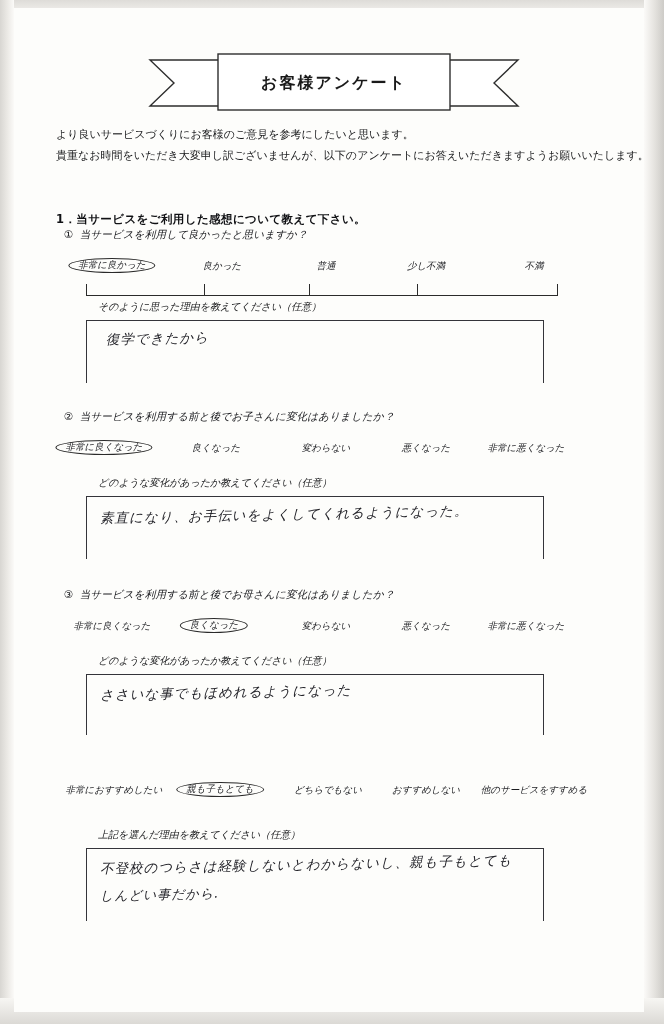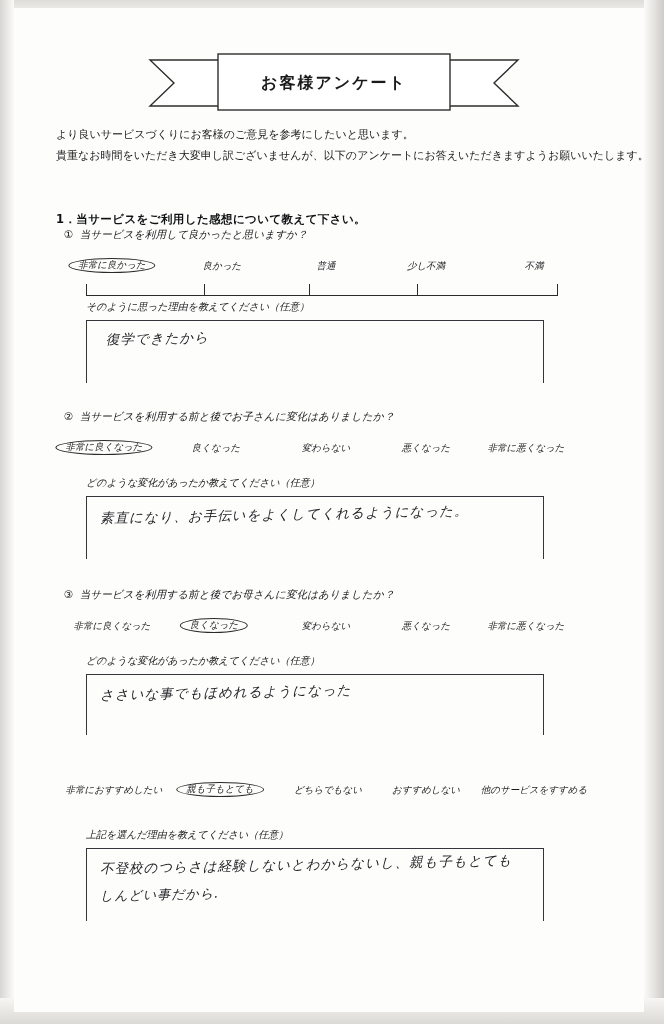--- a/index.html
+++ b/index.html
@@ -125,20 +125,21 @@
     border: 1.4px solid #2a2a2a;
     border-radius: 50% / 50%;
     padding: 0 9px;
   }
 
   .free-label {
     position: absolute;
     font-size: 10px;
     color: #17181a;
     white-space: nowrap;
+    margin-left: 12px;
   }
 
   
   .answer-box {
     position: absolute;
     border-top: 1.3px solid #34343a;
     border-left: 1.3px solid #34343a;
     border-right: 1.3px solid #34343a;
     border-bottom: none;
   }

